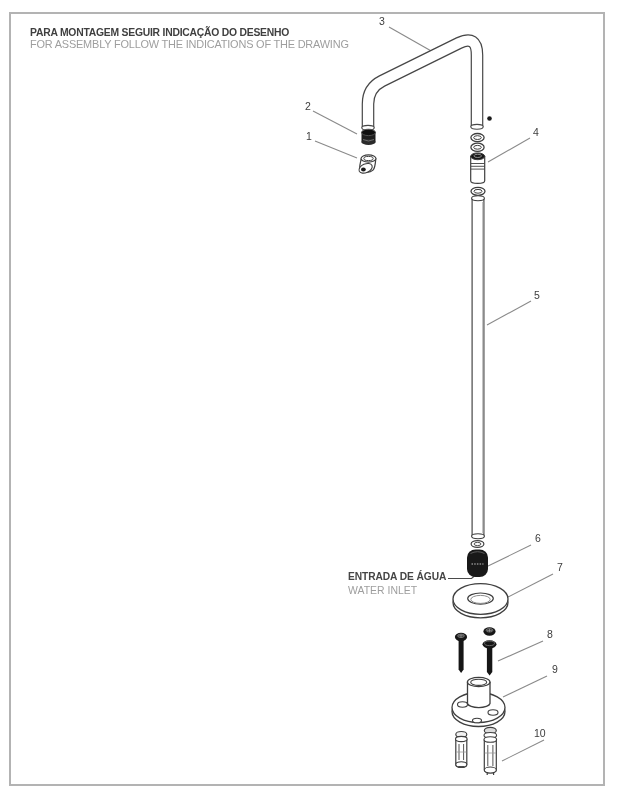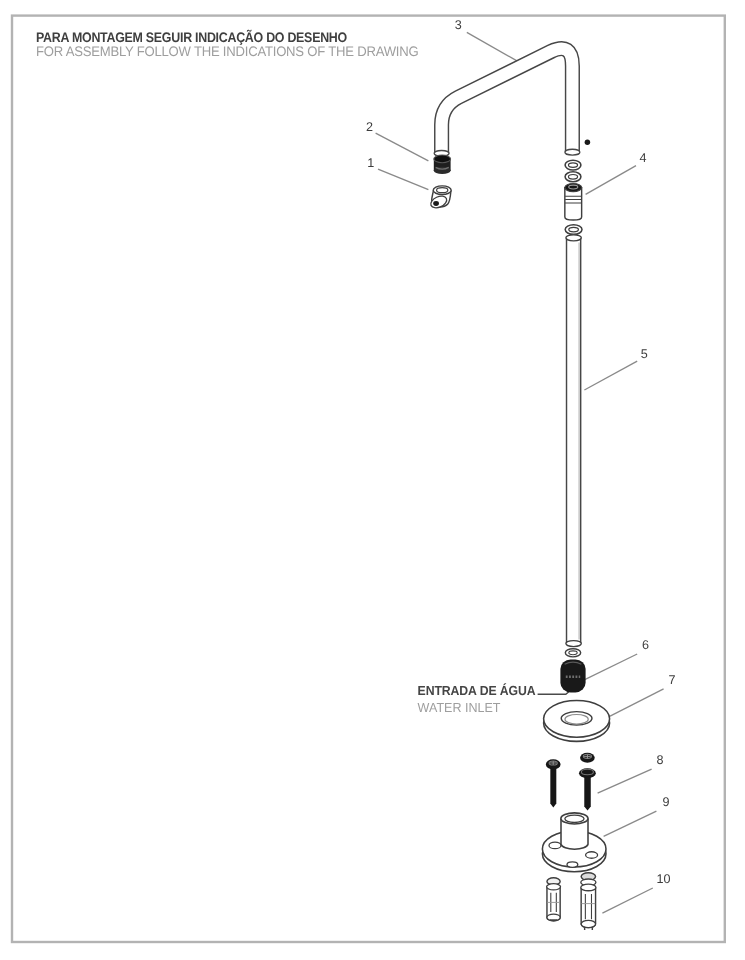--- a/index.html
+++ b/index.html
@@ -32,21 +32,21 @@
 
   <span class="callout" style="left:306px;top:130px">1</span>
   <span class="callout" style="left:305px;top:100px">2</span>
   <span class="callout" style="left:379px;top:15px">3</span>
   <span class="callout" style="left:533px;top:126px">4</span>
   <span class="callout" style="left:534px;top:289px">5</span>
   <span class="callout" style="left:535px;top:532px">6</span>
   <span class="callout" style="left:557px;top:561px">7</span>
   <span class="callout" style="left:547px;top:628px">8</span>
   <span class="callout" style="left:552px;top:663px">9</span>
-  <span class="callout" style="left:547px;top:727px">10</span>
+  <span class="callout" style="left:534px;top:727px">10</span>
 
   <svg width="621" height="800" viewBox="0 0 621 800">
 
     <g stroke="#8a8a8a" stroke-width="1.1">
       <line x1="315" y1="141" x2="357" y2="158"></line>
       <line x1="313" y1="111" x2="357" y2="134"></line>
       <line x1="389" y1="27" x2="433" y2="52"></line>
       <line x1="530" y1="138" x2="488" y2="162"></line>
       <line x1="531" y1="301" x2="487" y2="325"></line>
       <line x1="531" y1="545" x2="486" y2="567"></line>

